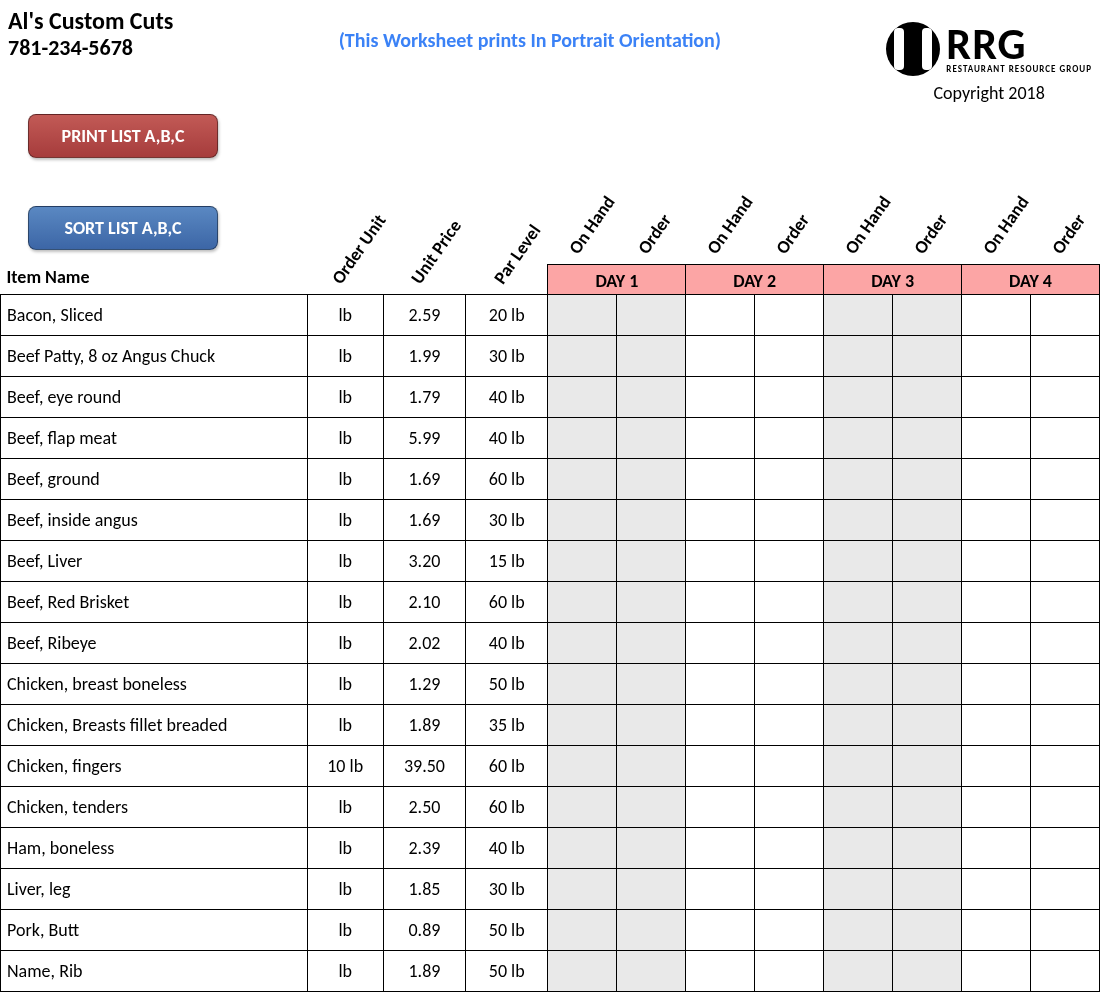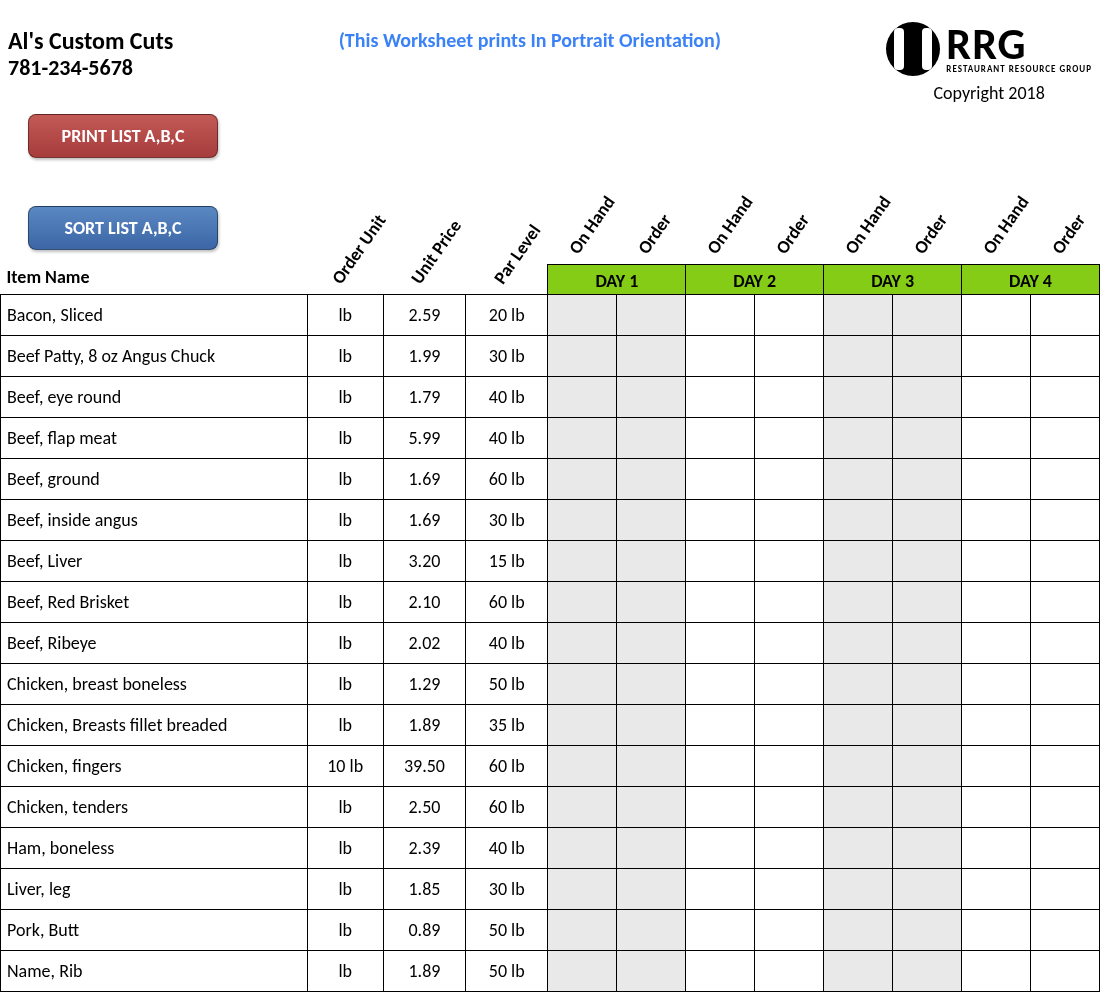--- a/index.html
+++ b/index.html
@@ -11,21 +11,21 @@
     color: #000;
     background: #fff;
     width: 1100px;
   }
   .header {
     display: flex;
     justify-content: space-between;
     padding: 8px 8px 0 8px;
   }
   .header-left { flex: 0 0 auto; }
-  .business-name { font-size: 24px; font-weight: bold; line-height: 1.1; margin-top: 20px; }
+  .business-name { font-size: 24px; font-weight: bold; line-height: 1.1; }
   .business-phone { font-size: 22px; font-weight: bold; }
   .header-center {
     flex: 1 1 auto;
     text-align: center;
     padding-top: 20px;
     color: #3b82f6;
     font-weight: bold;
     font-size: 20px;
   }
   .header-right { flex: 0 0 auto; text-align: center; margin-top: 14px; }
@@ -103,21 +103,21 @@
   }
   .item-head {
     text-align: left;
     font-weight: bold;
     font-size: 20px;
     padding: 0 0 6px 6px !important;
     border-bottom: 1px solid #000 !important;
     vertical-align: bottom;
   }
   .dayhead {
-    background: #84cc16;
+    background: #fca5a5;
     border: 1px solid #000 !important;
     text-align: center;
     font-weight: bold;
     font-size: 18px;
     height: 30px !important;
     padding: 2px 0 !important;
   }
   .nb { border: none !important; }
 
   col.cname  { width: 298px; }

